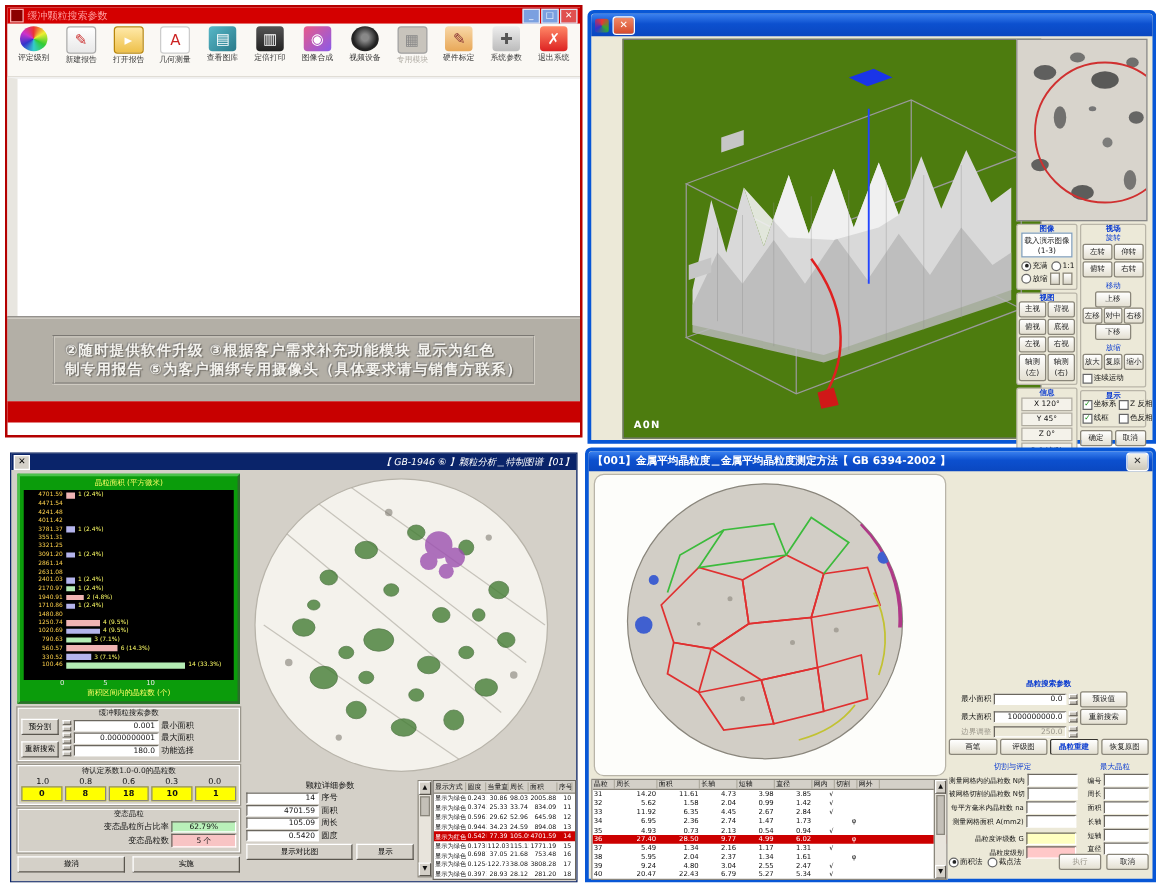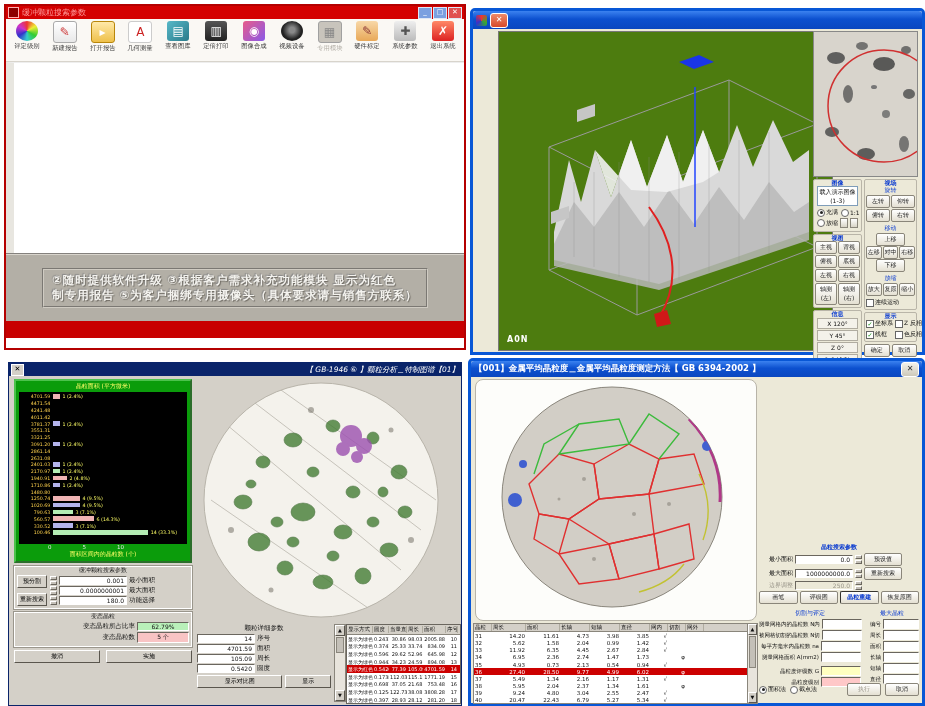--- a/index.html
+++ b/index.html
@@ -505,20 +505,37 @@
             <div class="frow">
                 <span class="spin">
                   <i></i>
                   <i></i>
                 </span>
                 <span class="fld" style="width:62px;">180.0</span>
                 <span>功能选择</span>
               </div>
           </div>
         </div>
+      </div>
+      <div class="clsgrp">
+        <div class="gt">待认定系数1.0-0.0的晶粒数</div>
+        <div style="display:flex;" id="bl-scale">
+            <div class="scell">1.0</div>
+            <div class="scell">0.8</div>
+            <div class="scell">0.6</div>
+            <div class="scell">0.3</div>
+            <div class="scell">0.0</div>
+          </div>
+        <div style="display:flex;gap:2px;" id="bl-ycells">
+            <div class="ycell">0</div>
+            <div class="ycell">8</div>
+            <div class="ycell">18</div>
+            <div class="ycell">10</div>
+            <div class="ycell">1</div>
+          </div>
       </div>
       <div class="clsgrp">
         <div class="gt">变态晶粒</div>
         <div class="frow">
             <span style="flex:1;text-align:right;">变态晶粒所占比率</span>
             <span class="fld vgreen" style="width:46px;text-align:center;">62.79%</span>
           </div>
         <div class="frow">
             <span style="flex:1;text-align:right;">变态晶粒数</span>
             <span class="fld vpink" style="width:46px;text-align:center;">5 个</span>

